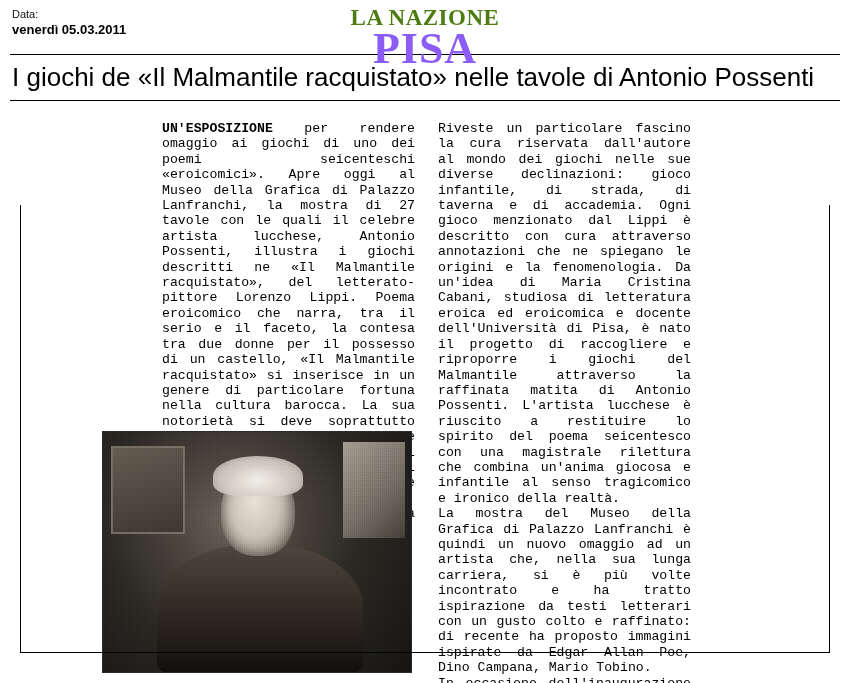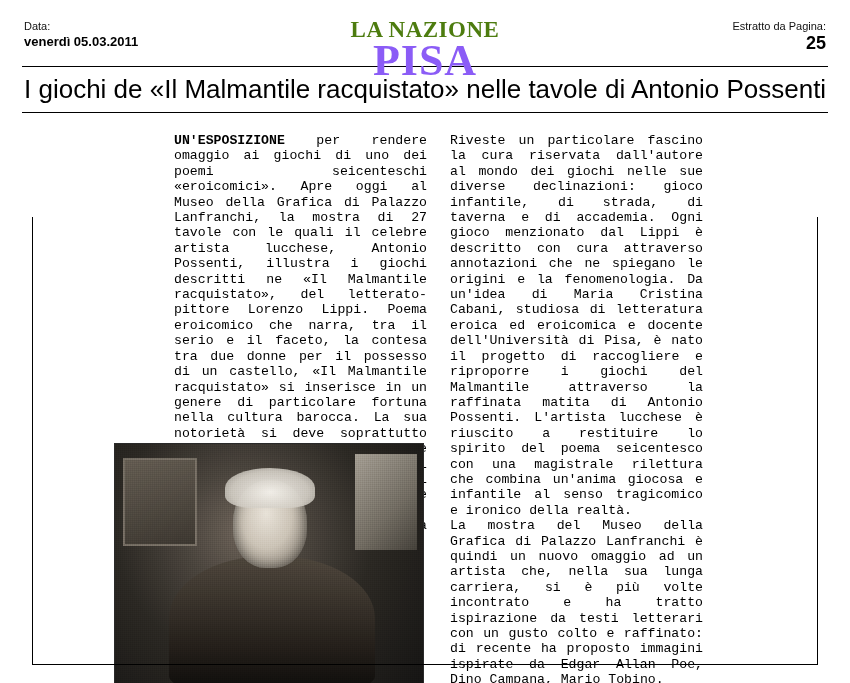--- a/index.html
+++ b/index.html
@@ -13,21 +13,21 @@
     font-family: "Liberation Serif", serif;
     color: #000000;
     overflow: hidden;
   }
 
   .page {
     position: relative;
     width: 850px;
     height: 683px;
     box-sizing: border-box;
-    padding: 12px;
+    padding: 0;
   }
 
   
   .masthead {
     position: relative;
     height: 54px;
     padding: 6px 14px 0 14px;
     box-sizing: border-box;
   }
   .date-block {
@@ -239,24 +239,20 @@
     <div class="date-block">
       <div class="date-label">Data:</div>
       <div class="date-value">venerdì 05.03.2011</div>
     </div>
 
     <div class="paper-title">
       <div class="paper-name">LA NAZIONE</div>
       <div class="paper-city">PISA</div>
     </div>
 
-    <div class="extract-block">
-      <div class="extract-label">Estratto da Pagina:</div>
-      <div class="extract-page">25</div>
-    </div>
   </div>
 
   <hr class="rule">
 
   <div class="headline-wrap">
     <div class="headline">I giochi de «Il Malmantile racquistato» nelle tavole di Antonio Possenti</div>
   </div>
 
   <div class="content">
     <div class="side-rule-left"></div>

